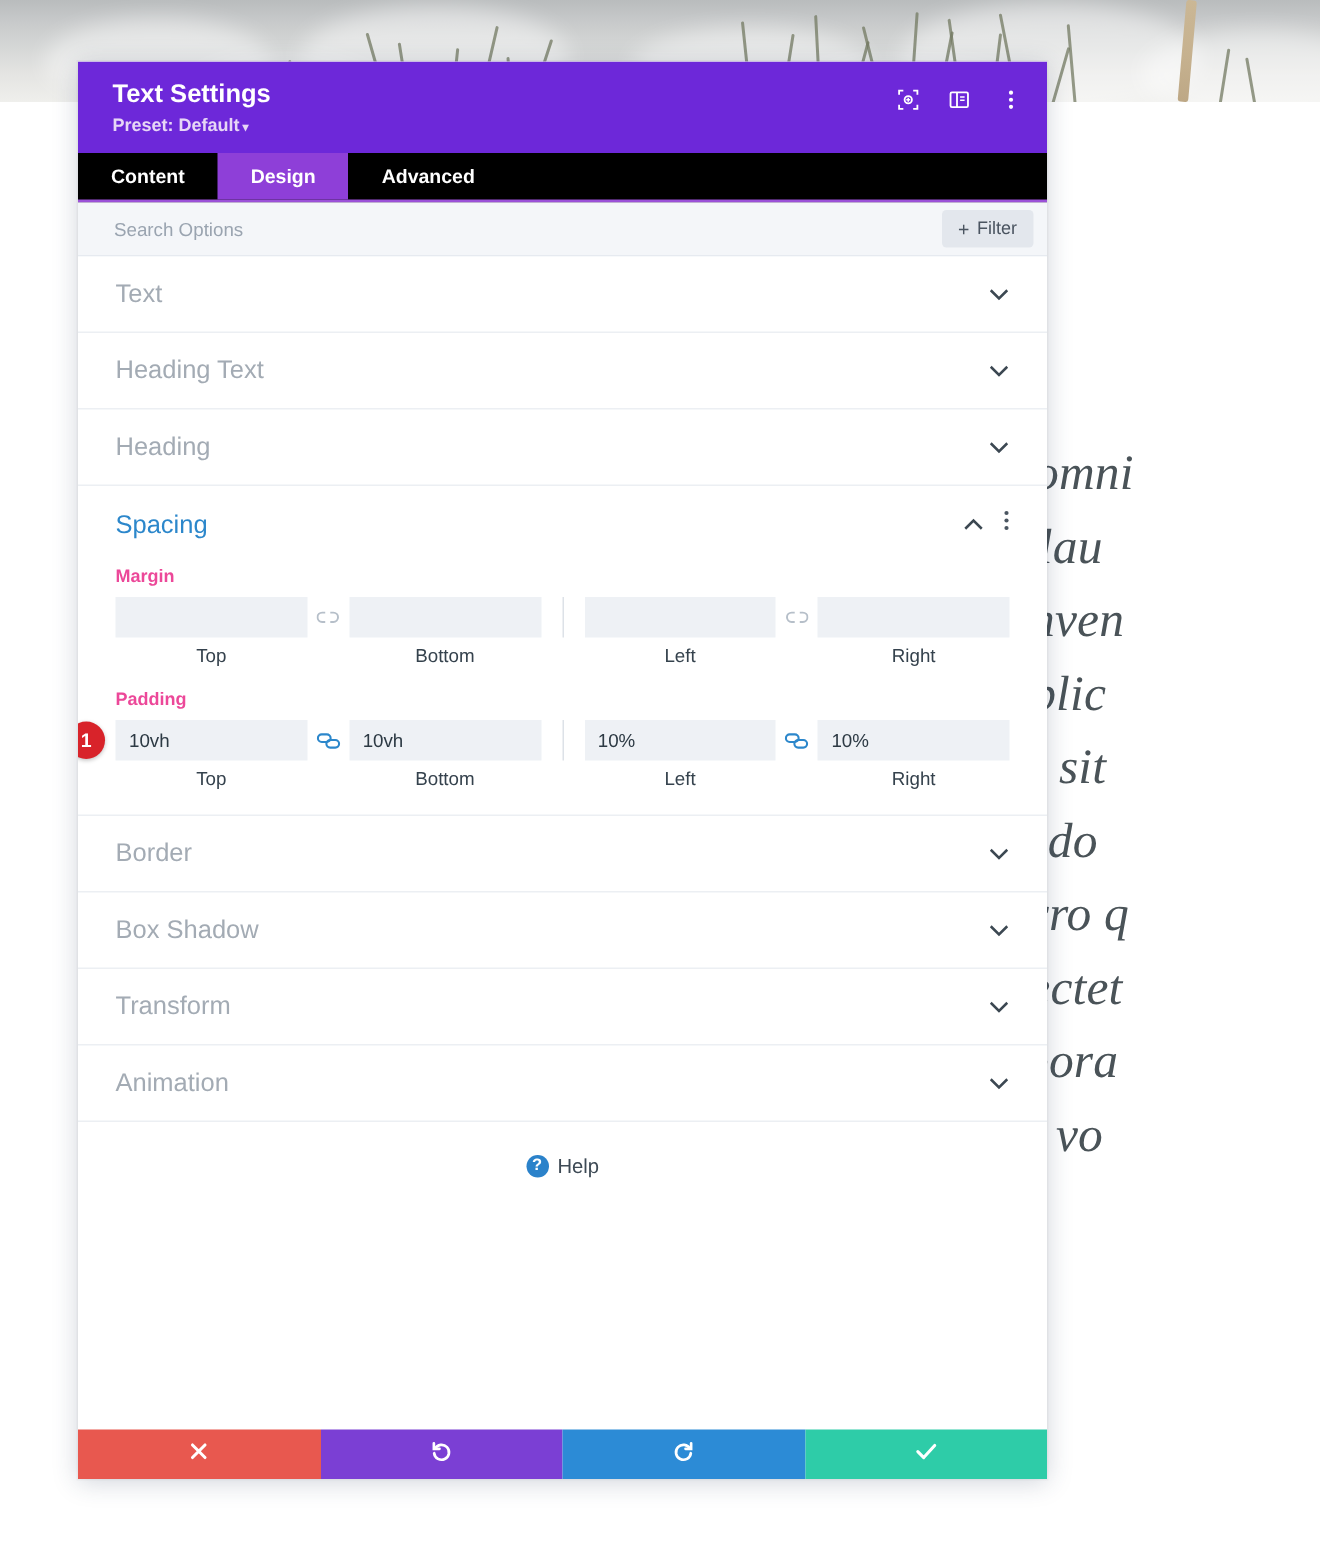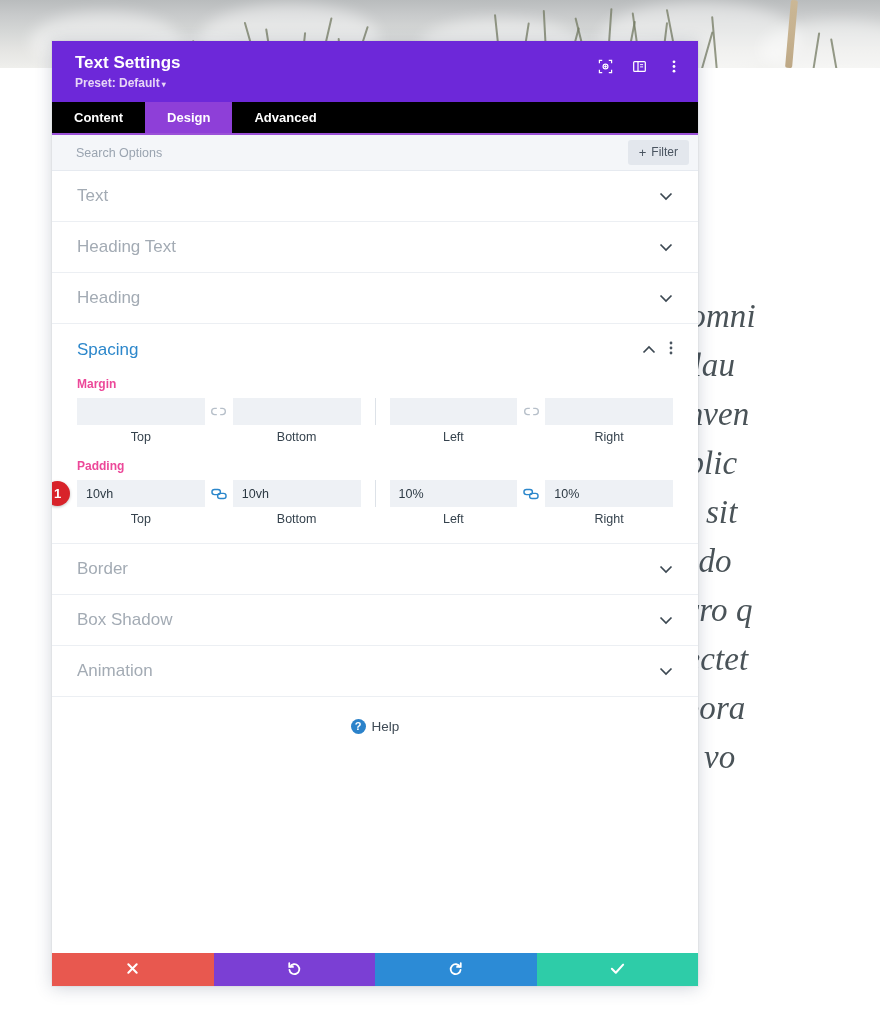--- a/index.html
+++ b/index.html
@@ -579,20 +579,28 @@
       <div class="section-row">
         <span class="section-label">Box Shadow</span>
         <span class="chev">
           <svg width="14" height="9" viewBox="0 0 14 9" fill="none" stroke="#3c4852" stroke-width="1.7">
               <path d="M1.5 1.5L7 7l5.5-5.5"></path>
             </svg>
         </span>
       </div>
 
 
+      <div class="section-row">
+        <span class="section-label">Transform</span>
+        <span class="chev">
+          <svg width="14" height="9" viewBox="0 0 14 9" fill="none" stroke="#3c4852" stroke-width="1.7">
+              <path d="M1.5 1.5L7 7l5.5-5.5"></path>
+            </svg>
+        </span>
+      </div>
 
       <div class="section-row">
         <span class="section-label">Animation</span>
         <span class="chev">
           <svg width="14" height="9" viewBox="0 0 14 9" fill="none" stroke="#3c4852" stroke-width="1.7">
               <path d="M1.5 1.5L7 7l5.5-5.5"></path>
             </svg>
         </span>
       </div>
 

